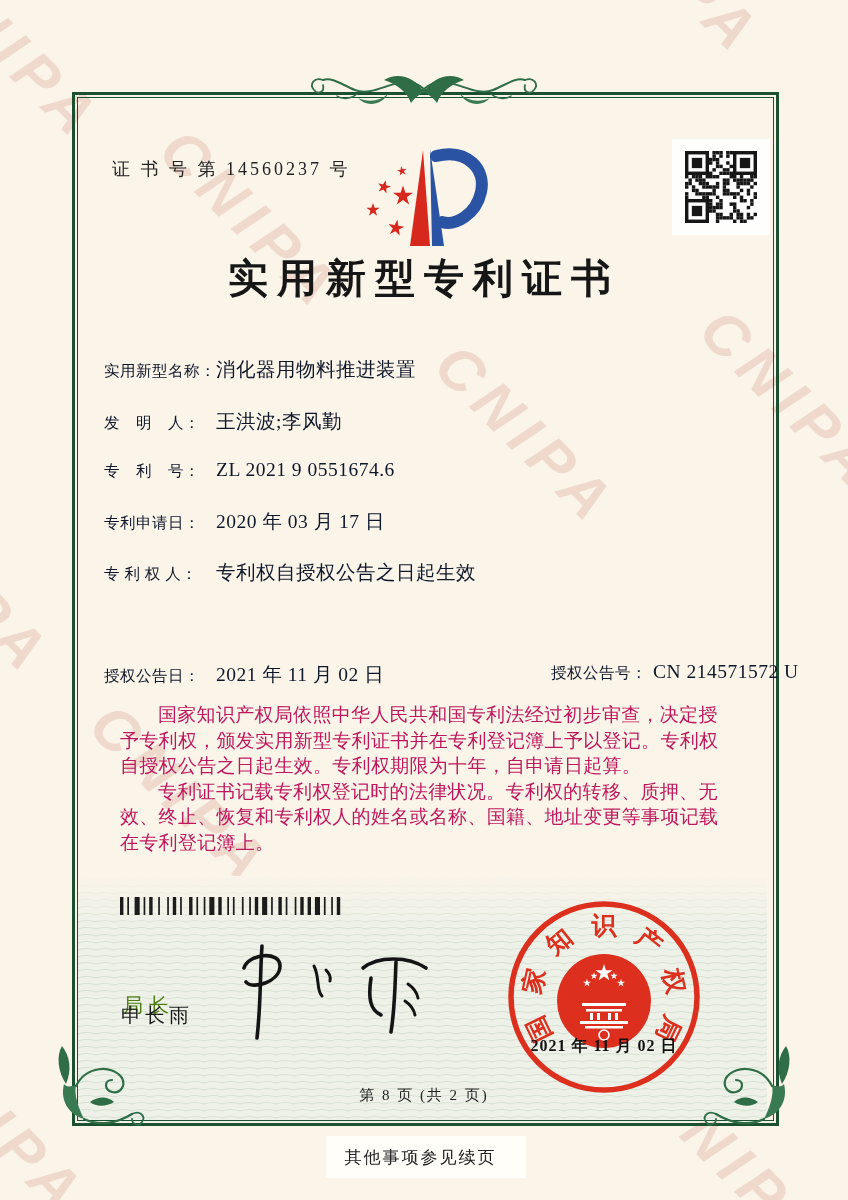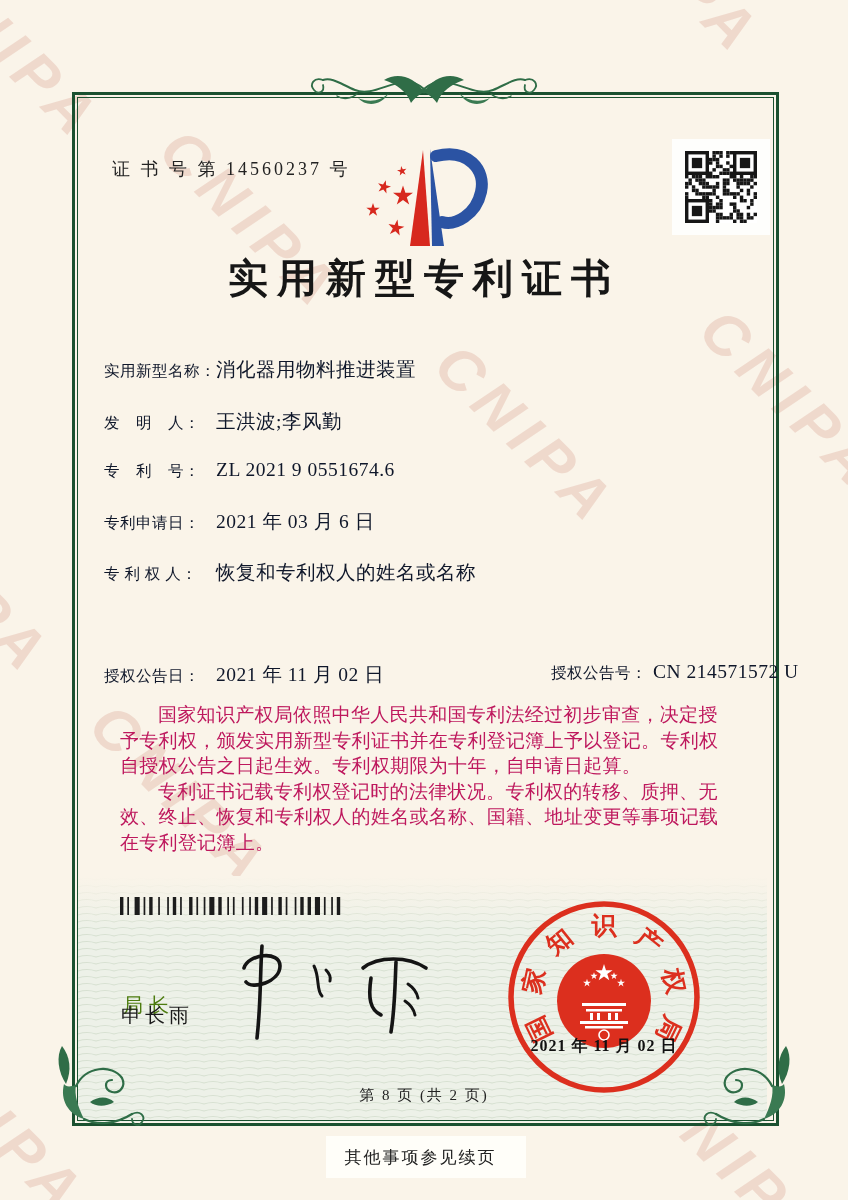--- a/index.html
+++ b/index.html
@@ -338,24 +338,24 @@
   <div class="row" style="top:356px">
     <span class="lbl">实用新型名称：</span><span class="val">消化器用物料推进装置</span>
   </div>
   <div class="row" style="top:408px">
     <span class="lbl">发　明　人：</span><span class="val">王洪波;李风勤</span>
   </div>
   <div class="row" style="top:459px">
     <span class="lbl">专　利　号：</span><span class="val">ZL 2021 9 0551674.6</span>
   </div>
   <div class="row" style="top:508px">
-    <span class="lbl">专利申请日：</span><span class="val">2021 年 03 月 6 日</span>
+    <span class="lbl">专利申请日：</span><span class="val">2020 年 03 月 17 日</span>
   </div>
   <div class="row" style="top:559px">
-    <span class="lbl">专 利 权 人：</span><span class="val">恢复和专利权人的姓名或名称</span>
+    <span class="lbl">专 利 权 人：</span><span class="val">专利权自授权公告之日起生效</span>
   </div>
   <div class="row" style="top:661px;width:660px">
     <span class="lbl">授权公告日：</span><span class="val">2021 年 11 月 02 日</span>
     <span class="grant-pair">
       <span class="lbl">授权公告号：</span><span class="val">CN 214571572 U</span>
     </span>
   </div>
 
   <div class="paras">
     <p>国家知识产权局依照中华人民共和国专利法经过初步审查，决定授予专利权，颁发实用新型专利证书并在专利登记簿上予以登记。专利权自授权公告之日起生效。专利权期限为十年，自申请日起算。</p>

